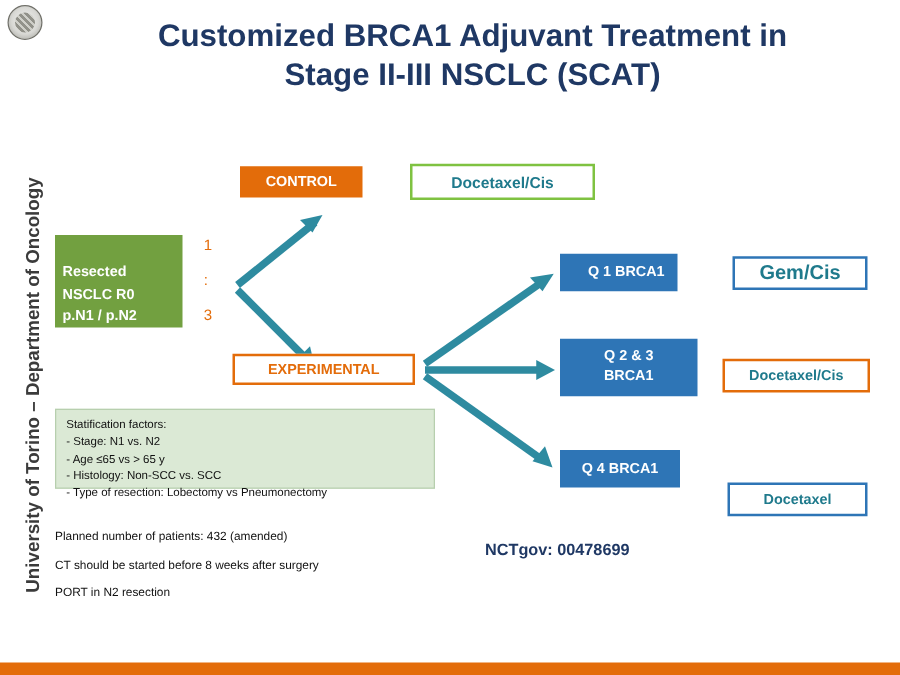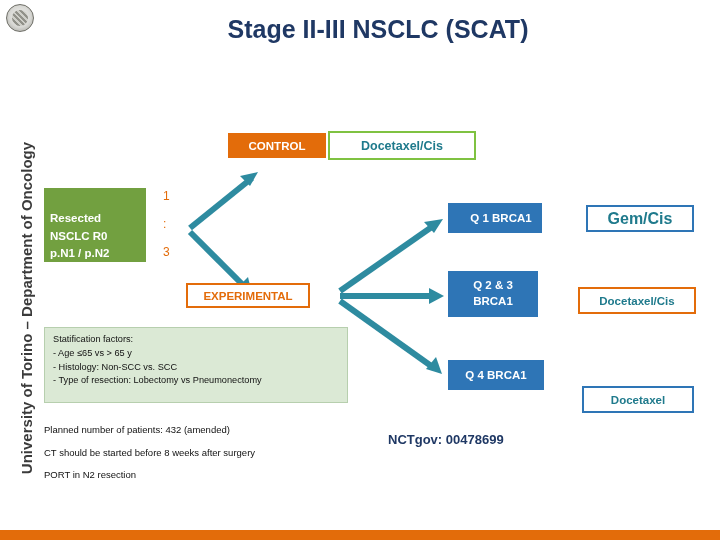--- a/index.html
+++ b/index.html
@@ -23,64 +23,65 @@
   
   .band{position:absolute;left:0;bottom:0;width:720px;height:10px;background:#e36c0a;}
 
   
   .box{position:absolute;box-sizing:border-box;display:flex;align-items:center;justify-content:center;
       text-align:center;font-weight:bold;}
 
   .bx-resected{left:44px;top:188px;width:102px;height:74px;background:#72a040;color:#ffffff;
       font-size:11.5px;justify-content:flex-start;padding-left:6px;text-align:left;line-height:1.5;align-items:flex-end;}
 
-  .bx-control{left:192px;top:133px;width:98px;height:25px;background:#e36c0a;color:#ffffff;font-size:11.5px;margin-left:36px;}
-  .bx-experimental{left:186px;top:283px;width:124px;height:25px;background:#ffffff;color:#e36c0a;
+  .bx-control{left:192px;top:133px;width:98px;height:25px;background:#e36c0a;color:#ffffff;font-size:11.5px;}
+  .bx-experimental{left:186px;top:283px;width:146px;height:25px;background:#ffffff;color:#e36c0a;
       border:2px solid #e36c0a;font-size:11.5px;}
 
   .bx-doce-cis-top{left:328px;top:131px;width:148px;height:29px;background:#ffffff;color:#1f7a8c;
       border:2px solid #7fc241;font-size:12.5px;}
 
   .bx-q1{left:448px;top:203px;width:94px;height:30px;background:#2e75b6;color:#ffffff;font-size:11.5px;padding-left:12px;}
-  .bx-q23{left:448px;top:271px;width:90px;height:46px;background:#2e75b6;color:#ffffff;font-size:11.5px;line-height:1.35;}
+  .bx-q23{left:448px;top:271px;width:110px;height:46px;background:#2e75b6;color:#ffffff;font-size:11.5px;line-height:1.35;}
   .bx-q4{left:448px;top:360px;width:96px;height:30px;background:#2e75b6;color:#ffffff;font-size:11.5px;}
 
   .bx-gem{left:586px;top:205px;width:108px;height:27px;background:#ffffff;color:#1f7a8c;
       border:2px solid #2e75b6;font-size:16px;}
   .bx-doce-cis{left:578px;top:287px;width:118px;height:27px;background:#ffffff;color:#1f7a8c;
       border:2px solid #e36c0a;font-size:11.5px;}
   .bx-doce{left:582px;top:362px;width:112px;height:27px;background:#ffffff;color:#1f7a8c;
       border:2px solid #2e75b6;font-size:11.5px;margin-top:24px;}
 
   
   .randnums{position:absolute;left:163px;top:182px;width:20px;color:#e36c0a;font-size:12px;line-height:28px;}
   .randnums div{height:28px;}
 
   
-  .strat{position:absolute;left:44px;top:327px;width:304px;height:76px;box-sizing:border-box;
+  .strat{position:absolute;left:44px;top:327px;width:304px;height:64px;box-sizing:border-box;
       background:#dbe9d5;border:1px solid #b7cfae;padding:5px 8px;font-size:9.2px;color:#111;line-height:1.5;}
 
   .note{position:absolute;left:44px;font-size:9.5px;color:#111;}
   .note1{top:424px;}
   .note2{top:447px;}
   .note3{top:469px;}
 
   .ids{position:absolute;left:388px;top:430px;font-size:13px;font-weight:bold;color:#1f3864;line-height:1.55;}
 
   svg.arrows{position:absolute;left:0;top:0;width:720px;height:540px;pointer-events:none;}
 </style>
 </head>
 <body>
 
 <div class="leftbar">
   <div class="seal"></div>
   <div class="vtext">University of Torino – Department of Oncology</div>
 </div>
 
 <div class="title">
+  <div>Customized BRCA1 Adjuvant Treatment in</div>
   <div>Stage II-III NSCLC (SCAT)</div>
 </div>
 
 <svg class="arrows" viewBox="0 0 720 540">
 
   <path d="M190 228 L252 178" stroke="#2e8ba0" stroke-width="6" fill="none"></path>
   <path d="M258 172 L240 176 L250 186 Z" fill="#2e8ba0"></path>
 
   <path d="M190 232 L246 288" stroke="#2e8ba0" stroke-width="6" fill="none"></path>
   <path d="M252 294 L248 277 L237 288 Z" fill="#2e8ba0"></path>
@@ -122,20 +123,21 @@
     <div>BRCA1</div>
   </div>
 </div>
 <div class="box bx-doce-cis">Docetaxel/Cis</div>
 
 <div class="box bx-q4">Q 4 BRCA1</div>
 <div class="box bx-doce">Docetaxel</div>
 
 <div class="strat">
   <div>Statification factors:</div>
+  <div>- Stage: N1 vs. N2</div>
   <div>- Age ≤65 vs &gt; 65 y</div>
   <div>- Histology: Non-SCC vs. SCC</div>
   <div>- Type of resection: Lobectomy vs Pneumonectomy</div>
 </div>
 
 <div class="note note1">Planned number of patients: 432 (amended)</div>
 <div class="note note2">CT should be started before 8 weeks after surgery</div>
 <div class="note note3">PORT in N2 resection</div>
 
 <div class="ids">

